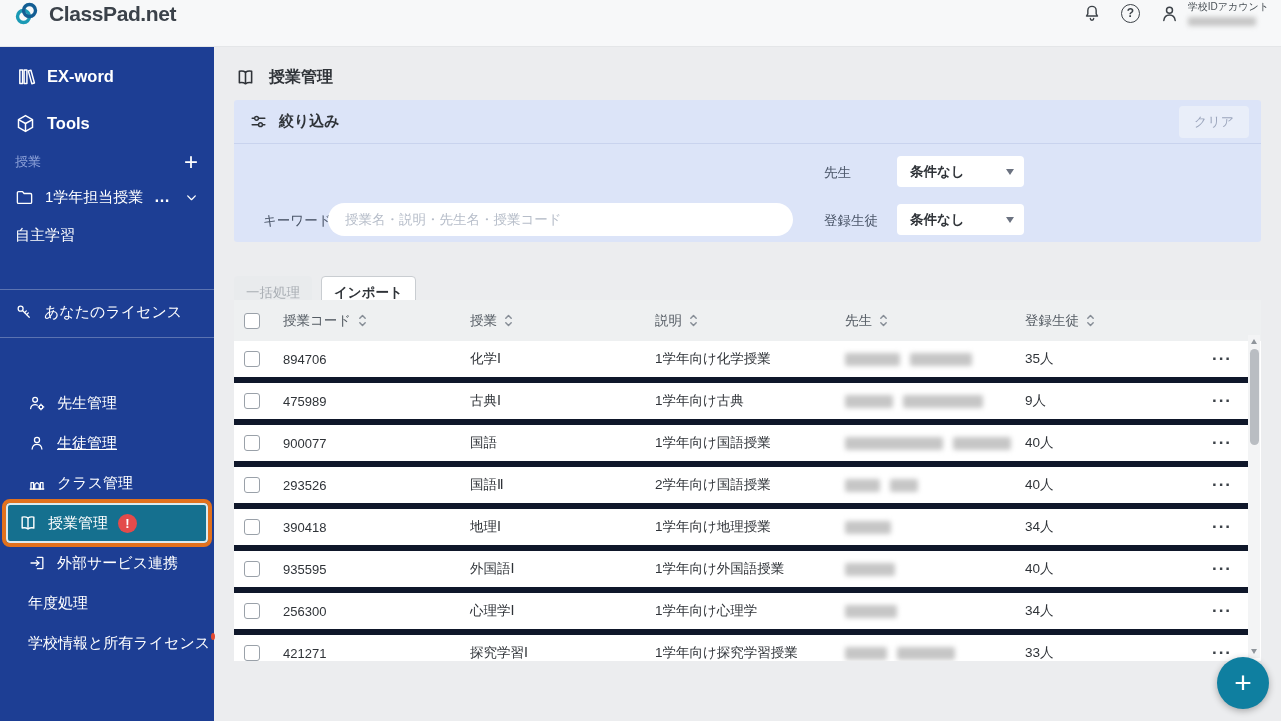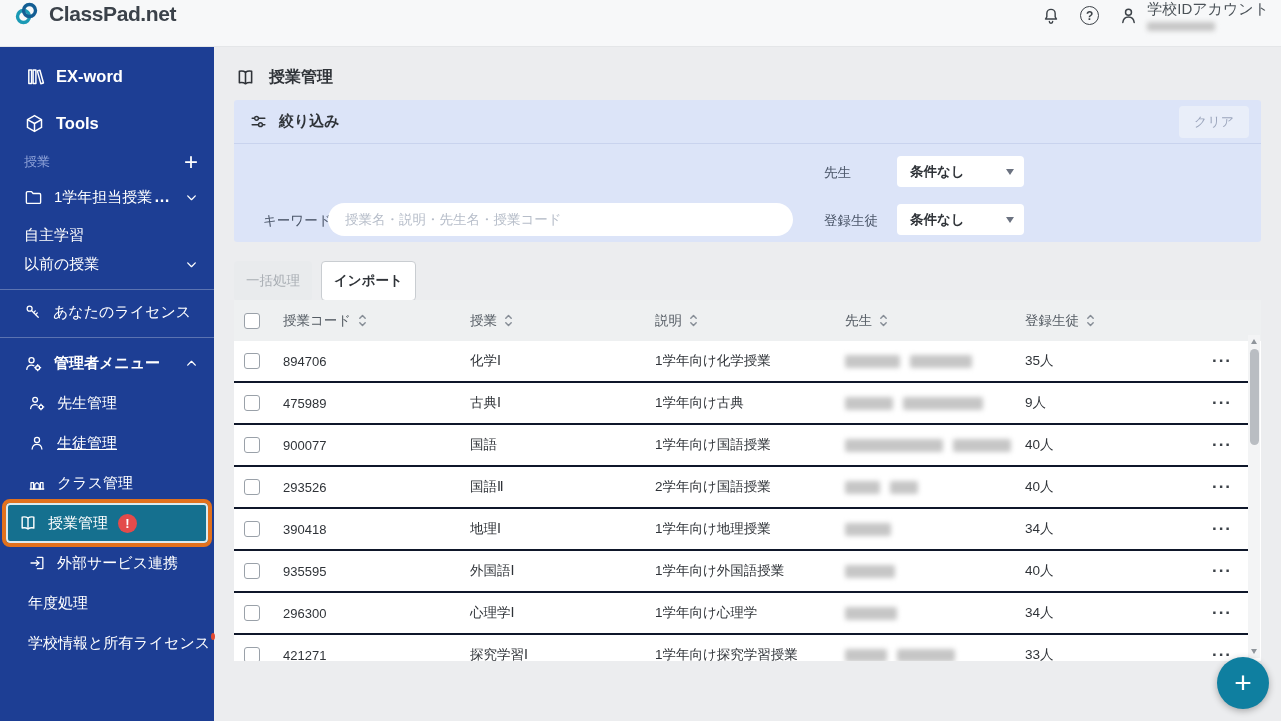--- a/index.html
+++ b/index.html
@@ -16,29 +16,29 @@
     display:flex; align-items:flex-start; z-index:5; }
   .brand { display:flex; align-items:center; gap:9px; padding-left:13px; }
   .brand-text { font-size:21px; font-weight:700; color:#3b424a; letter-spacing:-0.4px; }
   .topbar-right { margin-left:auto; display:flex; align-items:center; gap:19px; padding-right:12px; }
   .tb-icon { color:#3c4248; cursor:pointer; }
   .help-circle { width:19px; height:19px; border:1.7px solid #3c4248; border-radius:50%;
     display:flex; align-items:center; justify-content:center;
     font-size:12px; font-weight:700; color:#3c4248; }
   .account { display:flex; align-items:center; gap:8px; cursor:pointer; }
   .account-info { display:flex; flex-direction:column; align-items:flex-start; }
-  .account-type { font-size:15px; color:#4b5258; }
+  .account-type { font-size:10px; color:#4b5258; }
   .blur { background:#c6c6c6; border-radius:2px; filter:blur(2.5px); display:inline-block; }
   .account-blur { width:68px; height:9px; margin-top:3px; }
 
   
   .sidebar { position:absolute; left:0; top:47px; width:214px; height:674px;
     background:#1d3e94; color:#fff; z-index:4; }
   .sn { position:absolute; left:0; right:0; display:flex; align-items:center;
-    gap:11px; padding-left:24px; font-size:15px; color:#fff; cursor:pointer; }
+    gap:11px; padding-left:15px; font-size:15px; color:#fff; cursor:pointer; }
   .sn .ico { flex:0 0 auto; display:flex; }
   .sn-label { white-space:nowrap; }
   .sn-big { font-size:16.5px; font-weight:700; }
   .sn-right { position:absolute; right:16px; display:flex; align-items:center; gap:14px; }
   .section-label { color:#8ea2d8; font-size:13px; }
   .plus-glyph { font-size:24px; font-weight:400; line-height:1; color:#fff; cursor:pointer; }
   .dots-glyph { font-size:16px; font-weight:700; letter-spacing:1px; line-height:1; cursor:pointer; }
   .divider { position:absolute; left:0; right:0; height:1px; background:rgba(255,255,255,0.28); }
   .sn-sub { padding-left:28px; }
   .active-wrap { position:absolute; left:2px; right:2px; top:452px; height:48px;
@@ -70,22 +70,22 @@
     display:flex; align-items:center; padding:0 10px 0 13px; cursor:pointer;
     font-size:13.5px; font-weight:700; color:#2f3338; }
   .caret { margin-left:auto; width:0; height:0; border-left:4.5px solid transparent;
     border-right:4.5px solid transparent; border-top:6px solid #6b7280; }
   .keyword-input { position:absolute; left:94px; top:103px; width:465px; height:33px;
     border:none; border-radius:17px; background:#fff; padding:0 17px;
     font-size:13.5px; font-family:inherit; color:#333; outline:none; }
   .keyword-input::placeholder { color:#b6bdc9; }
 
   
-  .toolbar { position:absolute; left:20px; top:214px; width:1027px; height:40px;
-    display:flex; }
+  .toolbar { position:absolute; left:20px; top:226px; width:1027px; height:40px;
+    display:flex; align-items:center; }
   .bulk-btn { background:#e9ebed; color:#a9aeb4; border:none; border-radius:4px;
     font-size:13.5px; padding:8px 12px; font-family:inherit; cursor:default; }
   .import-btn { margin-left:9px; background:#fff; color:#2f3338; border:1px solid #c9cdd1;
     border-radius:4px; font-size:13.5px; font-weight:700; padding:7px 12px;
     font-family:inherit; cursor:pointer; }
   .toolbar-right { margin-left:auto; display:flex; align-items:center; gap:17px; }
   .tg-label { font-size:13.5px; color:#3c4248; }
   .toggle { width:34px; height:20px; border-radius:10px; background:#8d939c;
     position:relative; cursor:pointer; margin-left:-7px; }
   .toggle .knob { position:absolute; left:2px; top:2px; width:16px; height:16px;
@@ -95,21 +95,21 @@
   
   .table-wrap { position:absolute; left:20px; top:253px; width:1027px; height:361px;
     background:#fff; overflow:hidden; }
   .thead { width:1027px; height:41px; background:#eef0f1; display:grid;
     grid-template-columns:40px 187px 185px 190px 180px 160px auto; align-items:center; }
   .th { display:flex; align-items:center; gap:7px; padding-left:9px;
     font-size:13.5px; color:#555c64; cursor:pointer; }
   .sort-ico { color:#868d96; }
   .tr { width:1014px; height:42px; background:#fff; display:grid;
     grid-template-columns:40px 187px 185px 190px 180px 160px auto;
-    align-items:center; border-bottom:2px solid #0f172a; }
+    align-items:center; border-bottom:6px solid #0f172a; }
   .cb { width:16px; height:16px; border:1.5px solid #9aa1a9; border-radius:3px;
     background:#fff; margin-left:10px; cursor:pointer; }
   .td { padding-left:9px; font-size:13.5px; color:#2f3338; white-space:nowrap; }
   .td-code { font-size:13px; }
   .td-teacher { display:flex; align-items:center; gap:10px; }
   .t-blur { height:13px; }
   .kebab { justify-self:end; padding-right:16px; font-size:17px; font-weight:700;
     letter-spacing:1px; color:#3c4248; cursor:pointer; line-height:0.5; }
 
   
@@ -211,65 +211,37 @@
             <path d="M5 9l7 7 7-7"></path>
           </svg>
       </span>
     </span>
   </div>
 
   <div class="sn" style="top:174px;height:28px;">
     <span class="sn-label">自主学習</span>
   </div>
 
-  <div class="sn" style="top:203px;height:28px;">
-    <span class="sn-label">以前の授業</span>
-    <span class="sn-right">
-      <span>
-        <svg width="13" height="13" viewBox="0 0 24 24" fill="none" stroke="#fff" stroke-width="2.4" stroke-linecap="round" stroke-linejoin="round">
-            <path d="M5 9l7 7 7-7"></path>
-          </svg>
-      </span>
-    </span>
-  </div>
 
   <div class="divider" style="top:242px;"></div>
 
   <div class="sn" style="top:251px;height:28px;">
     <span class="ico">
       <svg width="18" height="18" viewBox="0 0 24 24" fill="none" stroke="#fff" stroke-width="1.7" stroke-linecap="round">
         <circle cx="7.5" cy="7.5" r="3.3"></circle>
           <path d="M10 10l9 9"></path>
           <path d="M15.5 15.5l2.3-2.3"></path>
           <path d="M12.8 12.8l2.3-2.3"></path>
       </svg>
     </span>
     <span class="sn-label">あなたのライセンス</span>
   </div>
 
   <div class="divider" style="top:290px;"></div>
 
-  <div class="sn" style="top:302px;height:28px;font-weight:700;">
-    <span class="ico">
-      <svg width="19" height="19" viewBox="0 0 24 24" fill="none" stroke="#fff" stroke-width="1.7" stroke-linecap="round">
-        <circle cx="9.5" cy="7.8" r="3.2"></circle>
-          <path d="M3.5 19.5c.4-3.3 2.8-5.4 6-5.4 1.1 0 2.1.25 3 .8"></path>
-        <circle cx="17.3" cy="17.3" r="2.5"></circle>
-          <path d="M17.3 13.6v1.2M17.3 19.8V21M13.6 17.3h1.2M19.8 17.3H21"></path>
-      </svg>
-    </span>
-    <span class="sn-label">管理者メニュー</span>
-    <span class="sn-right">
-      <span>
-        <svg width="13" height="13" viewBox="0 0 24 24" fill="none" stroke="#fff" stroke-width="2.4" stroke-linecap="round" stroke-linejoin="round">
-            <path d="M5 15l7-7 7 7"></path>
-          </svg>
-      </span>
-    </span>
-  </div>
 
   <div class="sn sn-sub" style="top:342px;height:28px;">
     <span class="ico">
       <svg width="18" height="18" viewBox="0 0 24 24" fill="none" stroke="#fff" stroke-width="1.7" stroke-linecap="round">
         <circle cx="9.5" cy="7.8" r="3.2"></circle>
           <path d="M3.5 19.5c.4-3.3 2.8-5.4 6-5.4 1.1 0 2.1.25 3 .8"></path>
         <circle cx="17.3" cy="17.3" r="2.5"></circle>
           <path d="M17.3 13.6v1.2M17.3 19.8V21M13.6 17.3h1.2M19.8 17.3H21"></path>
       </svg>
     </span>
@@ -499,21 +471,21 @@
       <span class="td">1学年向け外国語授業</span>
       <span class="td td-teacher">
           <span class="blur t-blur" style="width:50px;"></span>
         </span>
       <span class="td">40人</span>
       <span class="kebab">···</span>
     </div>
 
     <div class="tr">
       <span class="cb"></span>
-      <span class="td td-code">296300</span>
+      <span class="td td-code">256300</span>
       <span class="td">心理学Ⅰ</span>
       <span class="td">1学年向け心理学</span>
       <span class="td td-teacher">
           <span class="blur t-blur" style="width:52px;"></span>
         </span>
       <span class="td">34人</span>
       <span class="kebab">···</span>
     </div>
 
     <div class="tr">

